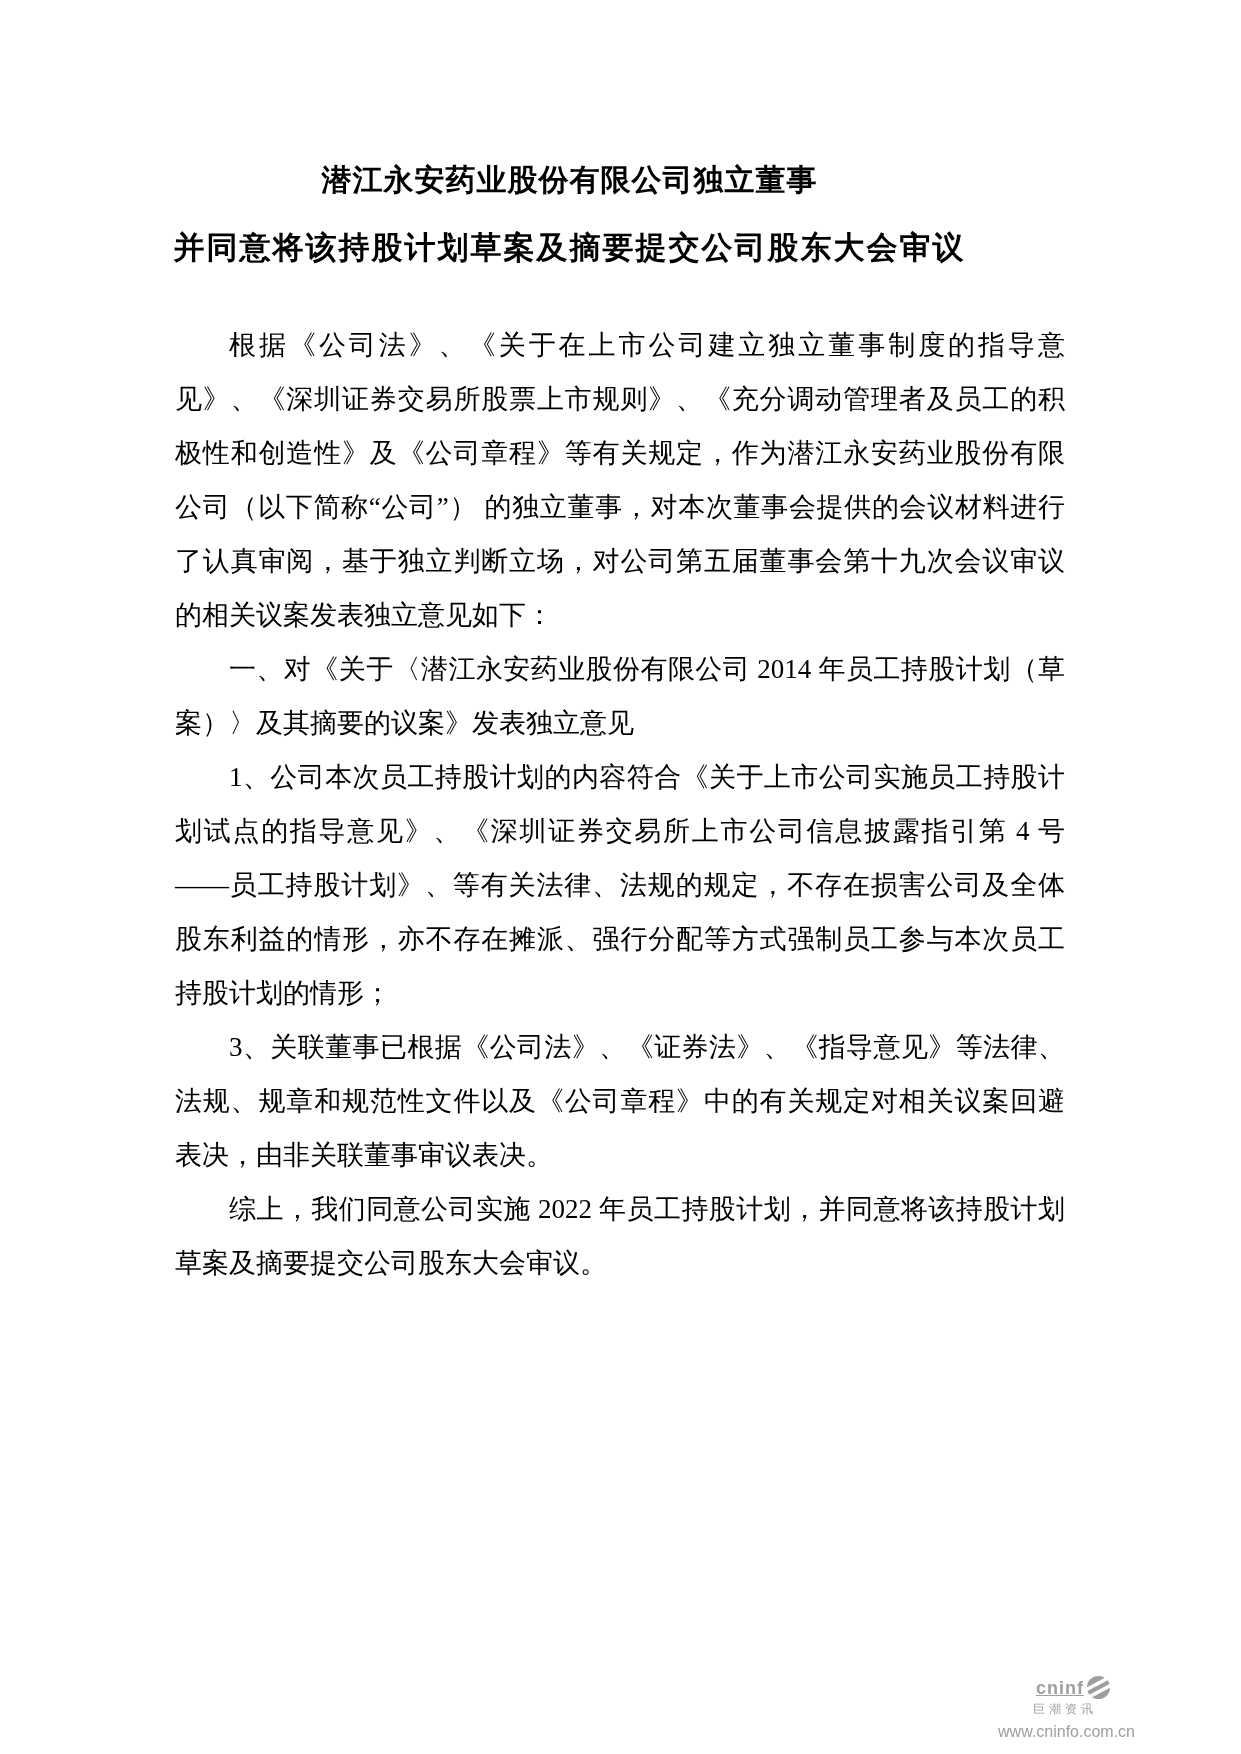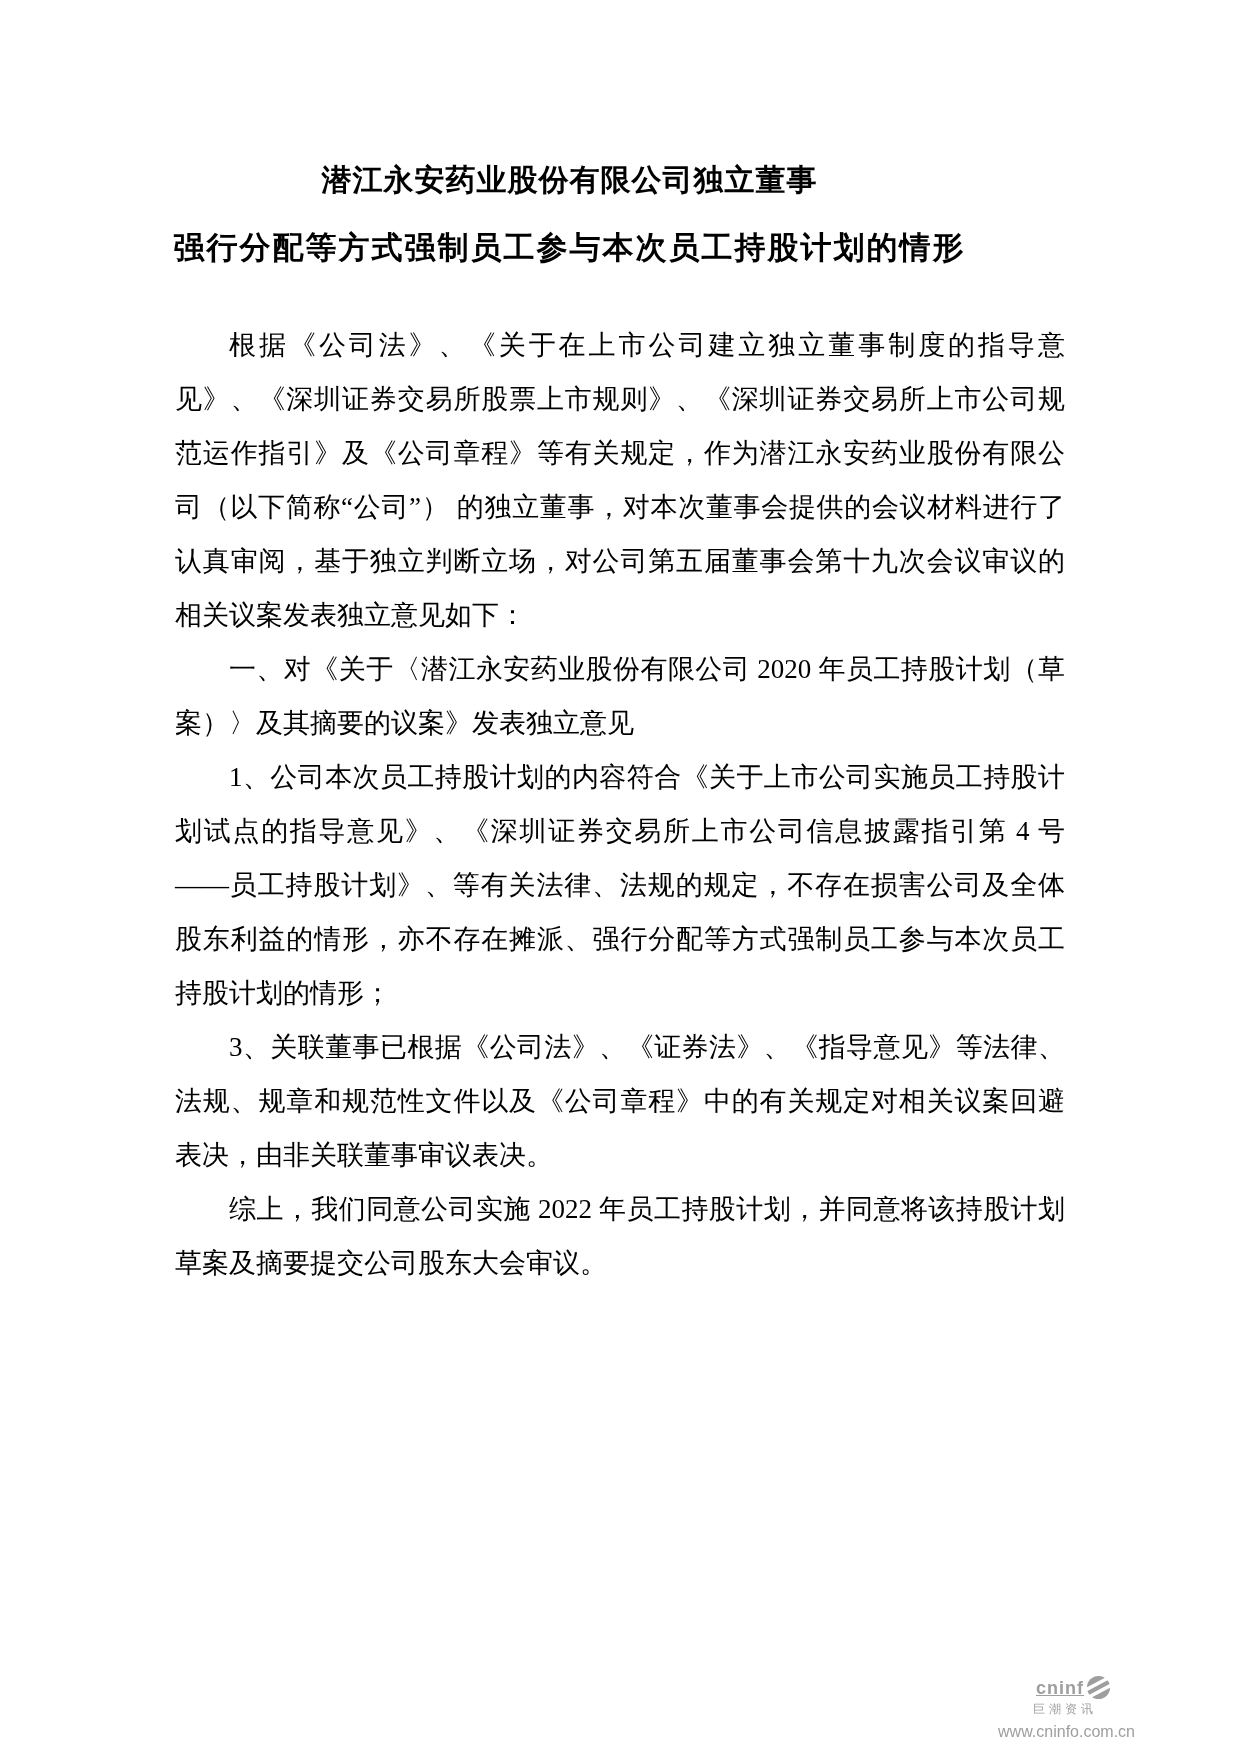--- a/index.html
+++ b/index.html
@@ -91,25 +91,25 @@
     padding-right: 2px;
   }
 </style>
 </head>
 <body>
 
 <div class="page">
 
   <h1 class="doc-title line1">潜江永安药业股份有限公司独立董事</h1>
 
-  <h1 class="doc-title line2">强行分配等方式强制员工参与本次员工持股计划的情形</h1>
+  <h1 class="doc-title line2">并同意将该持股计划草案及摘要提交公司股东大会审议</h1>
 
   <div class="doc-body">
-    <p>根据《公司法》、《关于在上市公司建立独立董事制度的指导意见》、《深圳证券交易所股票上市规则》、《深圳证券交易所上市公司规范运作指引》及《公司章程》等有关规定，作为潜江永安药业股份有限公司（以下简称“公司”） 的独立董事，对本次董事会提供的会议材料进行了认真审阅，基于独立判断立场，对公司第五届董事会第十九次会议审议的相关议案发表独立意见如下：</p>
-    <p>一、对《关于〈潜江永安药业股份有限公司 2020 年员工持股计划（草案）〉及其摘要的议案》发表独立意见</p>
+    <p>根据《公司法》、《关于在上市公司建立独立董事制度的指导意见》、《深圳证券交易所股票上市规则》、《充分调动管理者及员工的积极性和创造性》及《公司章程》等有关规定，作为潜江永安药业股份有限公司（以下简称“公司”） 的独立董事，对本次董事会提供的会议材料进行了认真审阅，基于独立判断立场，对公司第五届董事会第十九次会议审议的相关议案发表独立意见如下：</p>
+    <p>一、对《关于〈潜江永安药业股份有限公司 2014 年员工持股计划（草案）〉及其摘要的议案》发表独立意见</p>
     <p>1、公司本次员工持股计划的内容符合《关于上市公司实施员工持股计划试点的指导意见》、《深圳证券交易所上市公司信息披露指引第 4 号——员工持股计划》、等有关法律、法规的规定，不存在损害公司及全体股东利益的情形，亦不存在摊派、强行分配等方式强制员工参与本次员工持股计划的情形；</p>
     <p>3、关联董事已根据《公司法》、《证券法》、《指导意见》等法律、法规、规章和规范性文件以及《公司章程》中的有关规定对相关议案回避表决，由非关联董事审议表决。</p>
     <p>综上，我们同意公司实施 2022 年员工持股计划，并同意将该持股计划草案及摘要提交公司股东大会审议。</p>
   </div>
 
   <div class="watermark">
     <div class="wm-logo-row">
       <span class="wm-logo-text">cninf</span>
       <span class="wm-icon">
         <svg width="25" height="25" viewBox="0 0 26 26" xmlns="http://www.w3.org/2000/svg">

